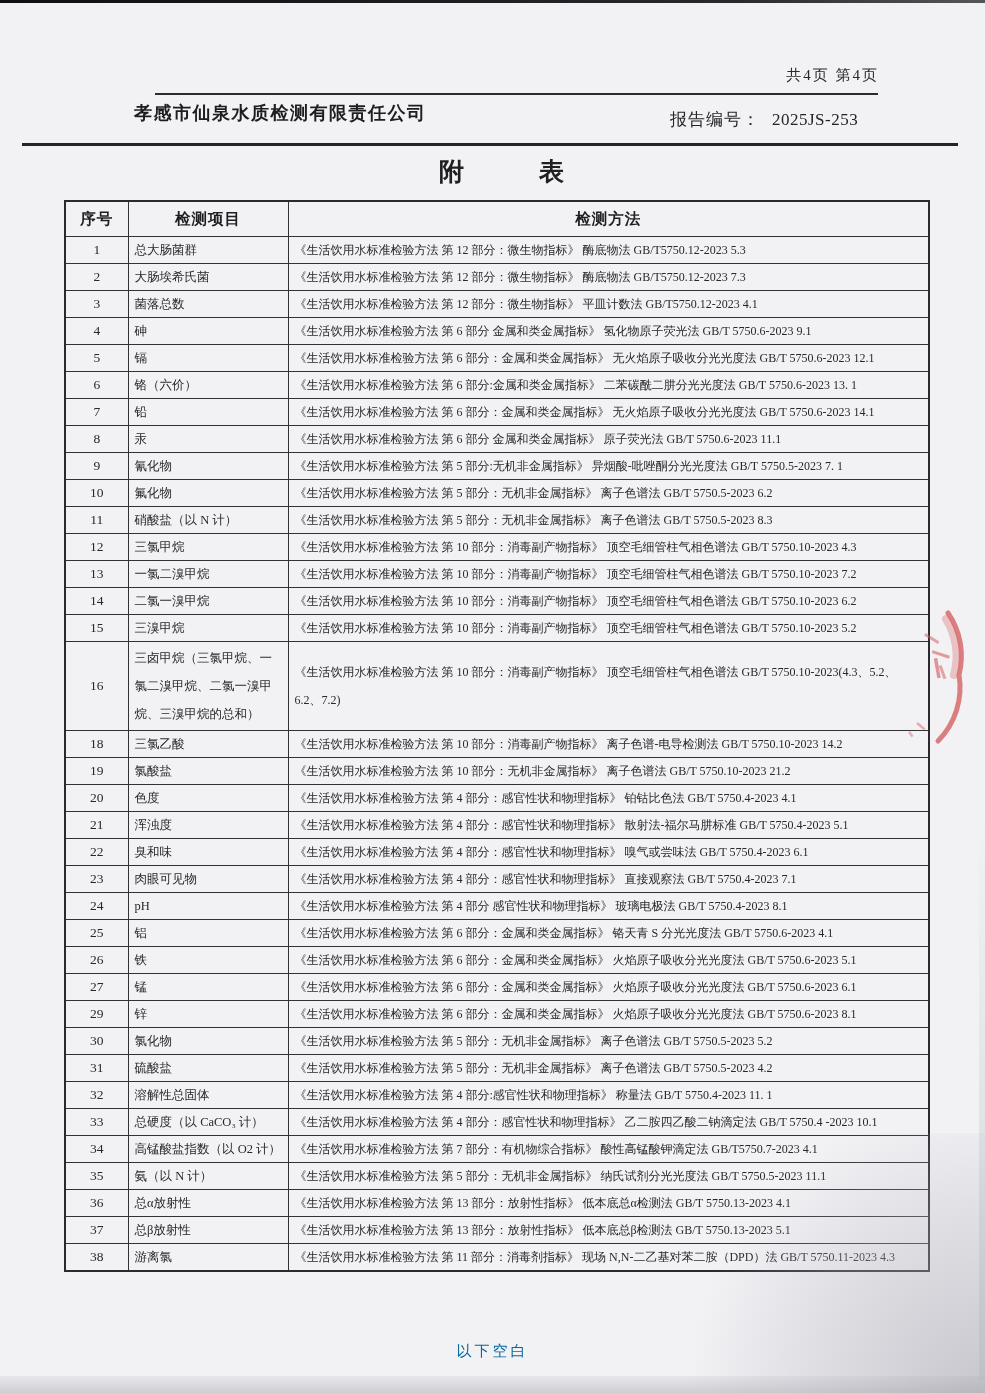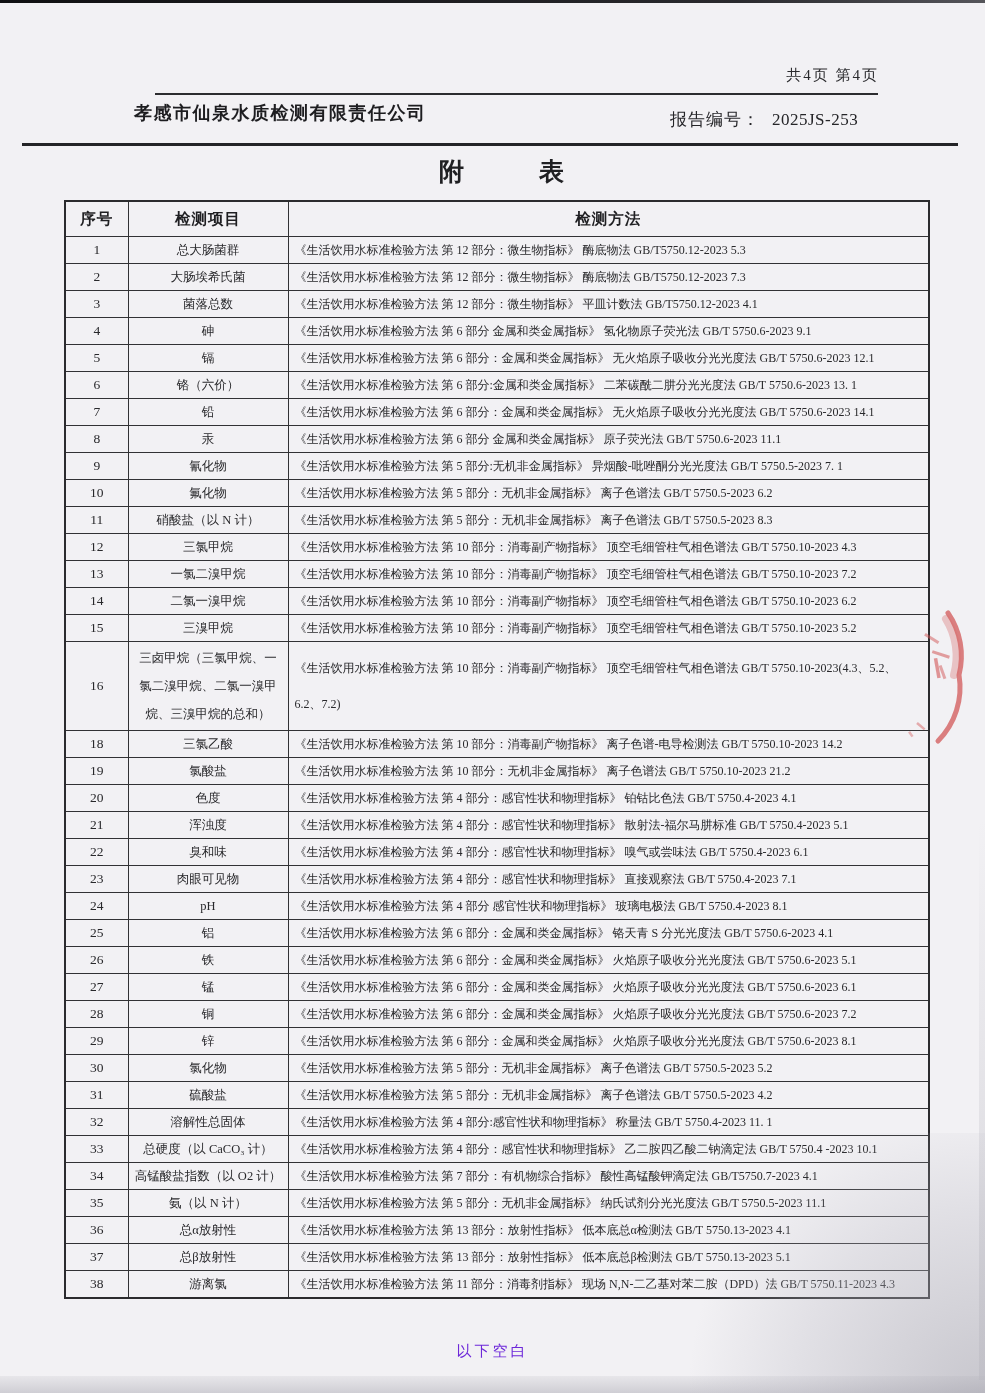--- a/index.html
+++ b/index.html
@@ -64,30 +64,30 @@
     border:1px solid #323235;
     padding:1px 6px;
     color:#28282b;
     overflow:hidden;
   }
   .report-table th{
     height:32px;font-size:15.5px;font-weight:bold;text-align:center;
     letter-spacing:1px;color:#1f1f22;
   }
   .c-no{width:63px;text-align:center;font-size:13.5px;}
-  .c-item{width:160px;text-align:center;font-size:12.5px;line-height:15px;}
+  .c-item{width:160px;text-align:left;font-size:12.5px;line-height:15px;}
   .c-method{width:641px;text-align:left;font-size:12px;line-height:17px;padding-left:8px;}
   .report-table tbody td{height:24px;}
   .report-table tbody tr:nth-child(16) td{height:86px;}
   .report-table tbody tr:nth-child(16) .c-item{line-height:28px;}
-  .report-table tbody tr:nth-child(16) .c-method{line-height:36px;}
+  .report-table tbody tr:nth-child(16) .c-method{line-height:28px;}
   
   .footer-note{
     position:absolute;top:1342px;left:0;width:985px;text-align:center;
-    font-size:15px;letter-spacing:3px;color:#6d28d9;
+    font-size:15px;letter-spacing:3px;color:#0369a1;
   }
   
   .stamp{position:absolute;left:820px;top:575px;width:165px;height:230px;pointer-events:none;}
 </style>
 </head>
 <body>
 
 <div class="scan-top-edge"></div>
 
 <div class="pagination">共4页 第4页</div>
@@ -238,25 +238,20 @@
     <td class="c-no">26</td>
     <td class="c-item">铁</td>
     <td class="c-method">《生活饮用水标准检验方法 第 6 部分：金属和类金属指标》 火焰原子吸收分光光度法  GB/T 5750.6-2023 5.1</td>
   </tr>
         <tr>
     <td class="c-no">27</td>
     <td class="c-item">锰</td>
     <td class="c-method">《生活饮用水标准检验方法 第 6 部分：金属和类金属指标》 火焰原子吸收分光光度法 GB/T 5750.6-2023 6.1</td>
   </tr>
         <tr>
-    <td class="c-no">28</td>
-    <td class="c-item">铜</td>
-    <td class="c-method">《生活饮用水标准检验方法 第 6 部分：金属和类金属指标》 火焰原子吸收分光光度法 GB/T 5750.6-2023 7.2</td>
-  </tr>
-        <tr>
     <td class="c-no">29</td>
     <td class="c-item">锌</td>
     <td class="c-method">《生活饮用水标准检验方法 第 6 部分：金属和类金属指标》 火焰原子吸收分光光度法 GB/T 5750.6-2023 8.1</td>
   </tr>
         <tr>
     <td class="c-no">30</td>
     <td class="c-item">氯化物</td>
     <td class="c-method">《生活饮用水标准检验方法 第 5 部分：无机非金属指标》 离子色谱法 GB/T 5750.5-2023 5.2</td>
   </tr>
         <tr>

